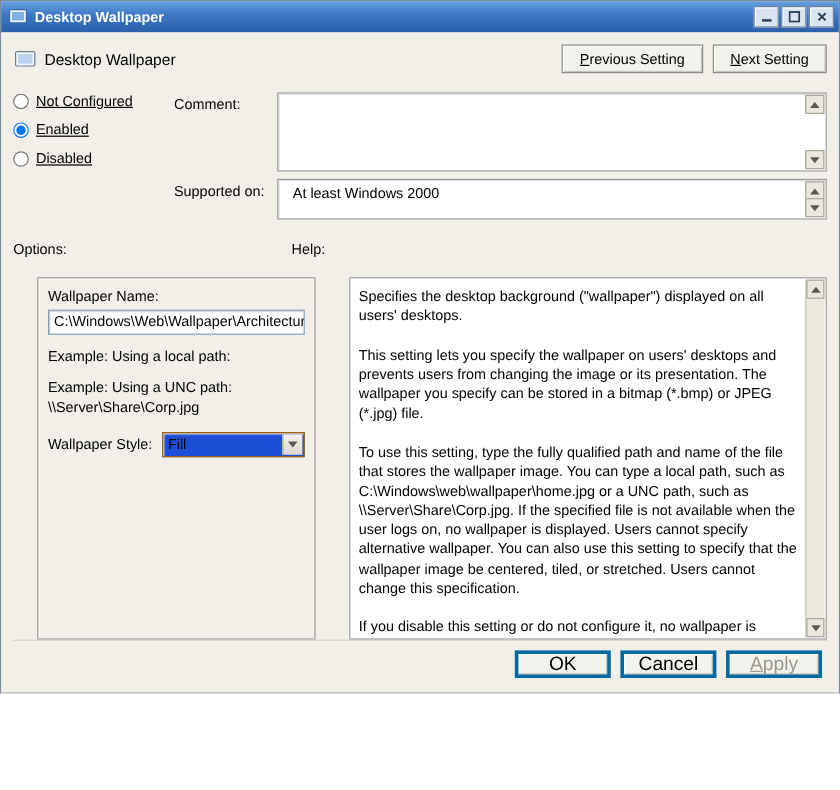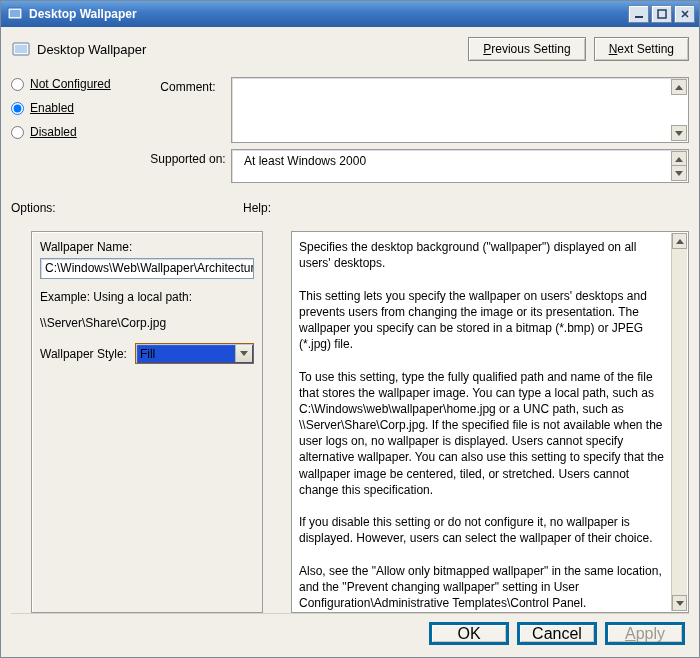--- a/index.html
+++ b/index.html
@@ -4,21 +4,21 @@
 <style>
   * { box-sizing: border-box; }
   html, body {
     margin: 0; padding: 0;
     font-family: "Segoe UI", Tahoma, sans-serif;
     font-size: 12px;
     color: #000;
     background: #fff;
   }
   .window {
-    width: 700px; height: 658px;
+    width: 700px; height: 578px;
     background: #eceae5;
     border: 1px solid #7a8a99;
     display: flex; flex-direction: column;
     position: relative;
   }
   
   .titlebar {
     height: 26px;
     background: linear-gradient(#66a1e0, #3d77c4 45%, #2a5fa8);
     display: flex; align-items: center;
@@ -85,21 +85,21 @@
     display: flex; align-items: center;
     margin-bottom: 10px;
     font-size: 12px;
   }
   .radiorow input { margin: 0 6px 0 0; }
   .rightcol { flex: 1; }
   .labelrow {
     display: flex; align-items: flex-start;
     margin-bottom: 6px;
   }
-  .labelrow .lbl { width: 86px; padding-top: 3px; text-align: center; }
+  .labelrow .lbl { width: 86px; padding-top: 3px; }
   .textarea-frame {
     flex: 1;
     border: 1px solid #9b9b9b;
     background: #fff;
     position: relative;
     box-shadow: inset 1px 1px 0 #dedede;
   }
   .comment-area { height: 66px; }
   .supported-area { height: 34px; padding: 4px 12px; font-size: 12px; }
   .scroll-up {
@@ -306,20 +306,21 @@
     </div>
 
     <div class="panels">
       <div class="panel options-panel">
         <div class="field-label">Wallpaper Name:</div>
         <div class="text-input">C:\Windows\Web\Wallpaper\Architecture</div>
         <div class="example">
           <div>Example: Using a local path:</div>
         </div>
         <div class="example">
+          <div>Example: Using a UNC path:</div>
           <div>\\Server\Share\Corp.jpg</div>
         </div>
         <div class="style-row">
           <div>Wallpaper Style:</div>
           <div class="select">
             <span>Fill</span>
             <div class="dd">
                 <div class="arrow-down"></div>
               </div>
           </div>

